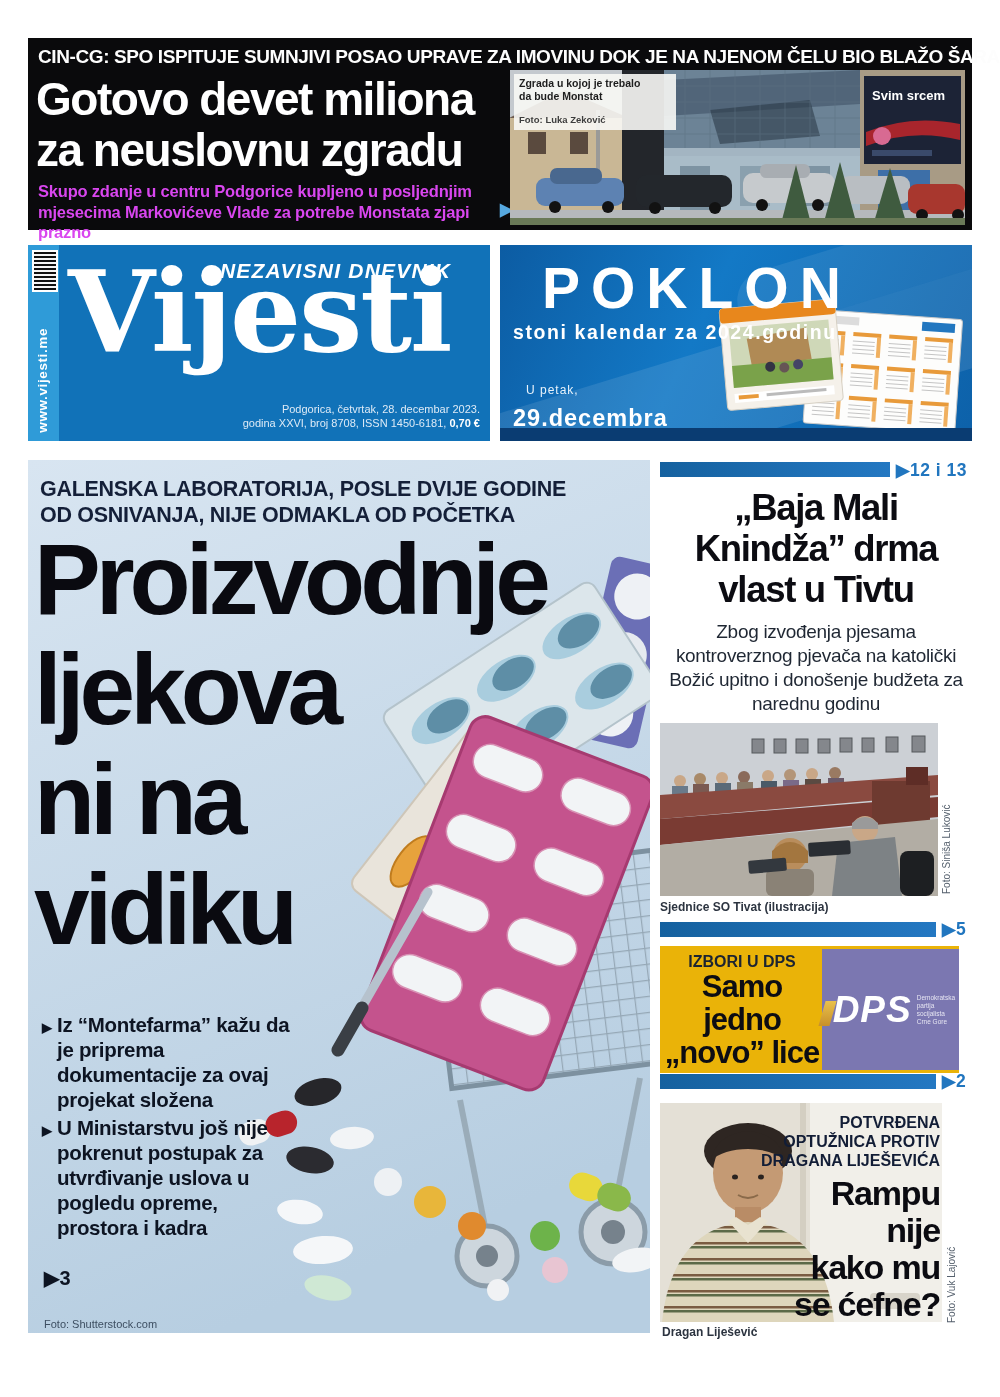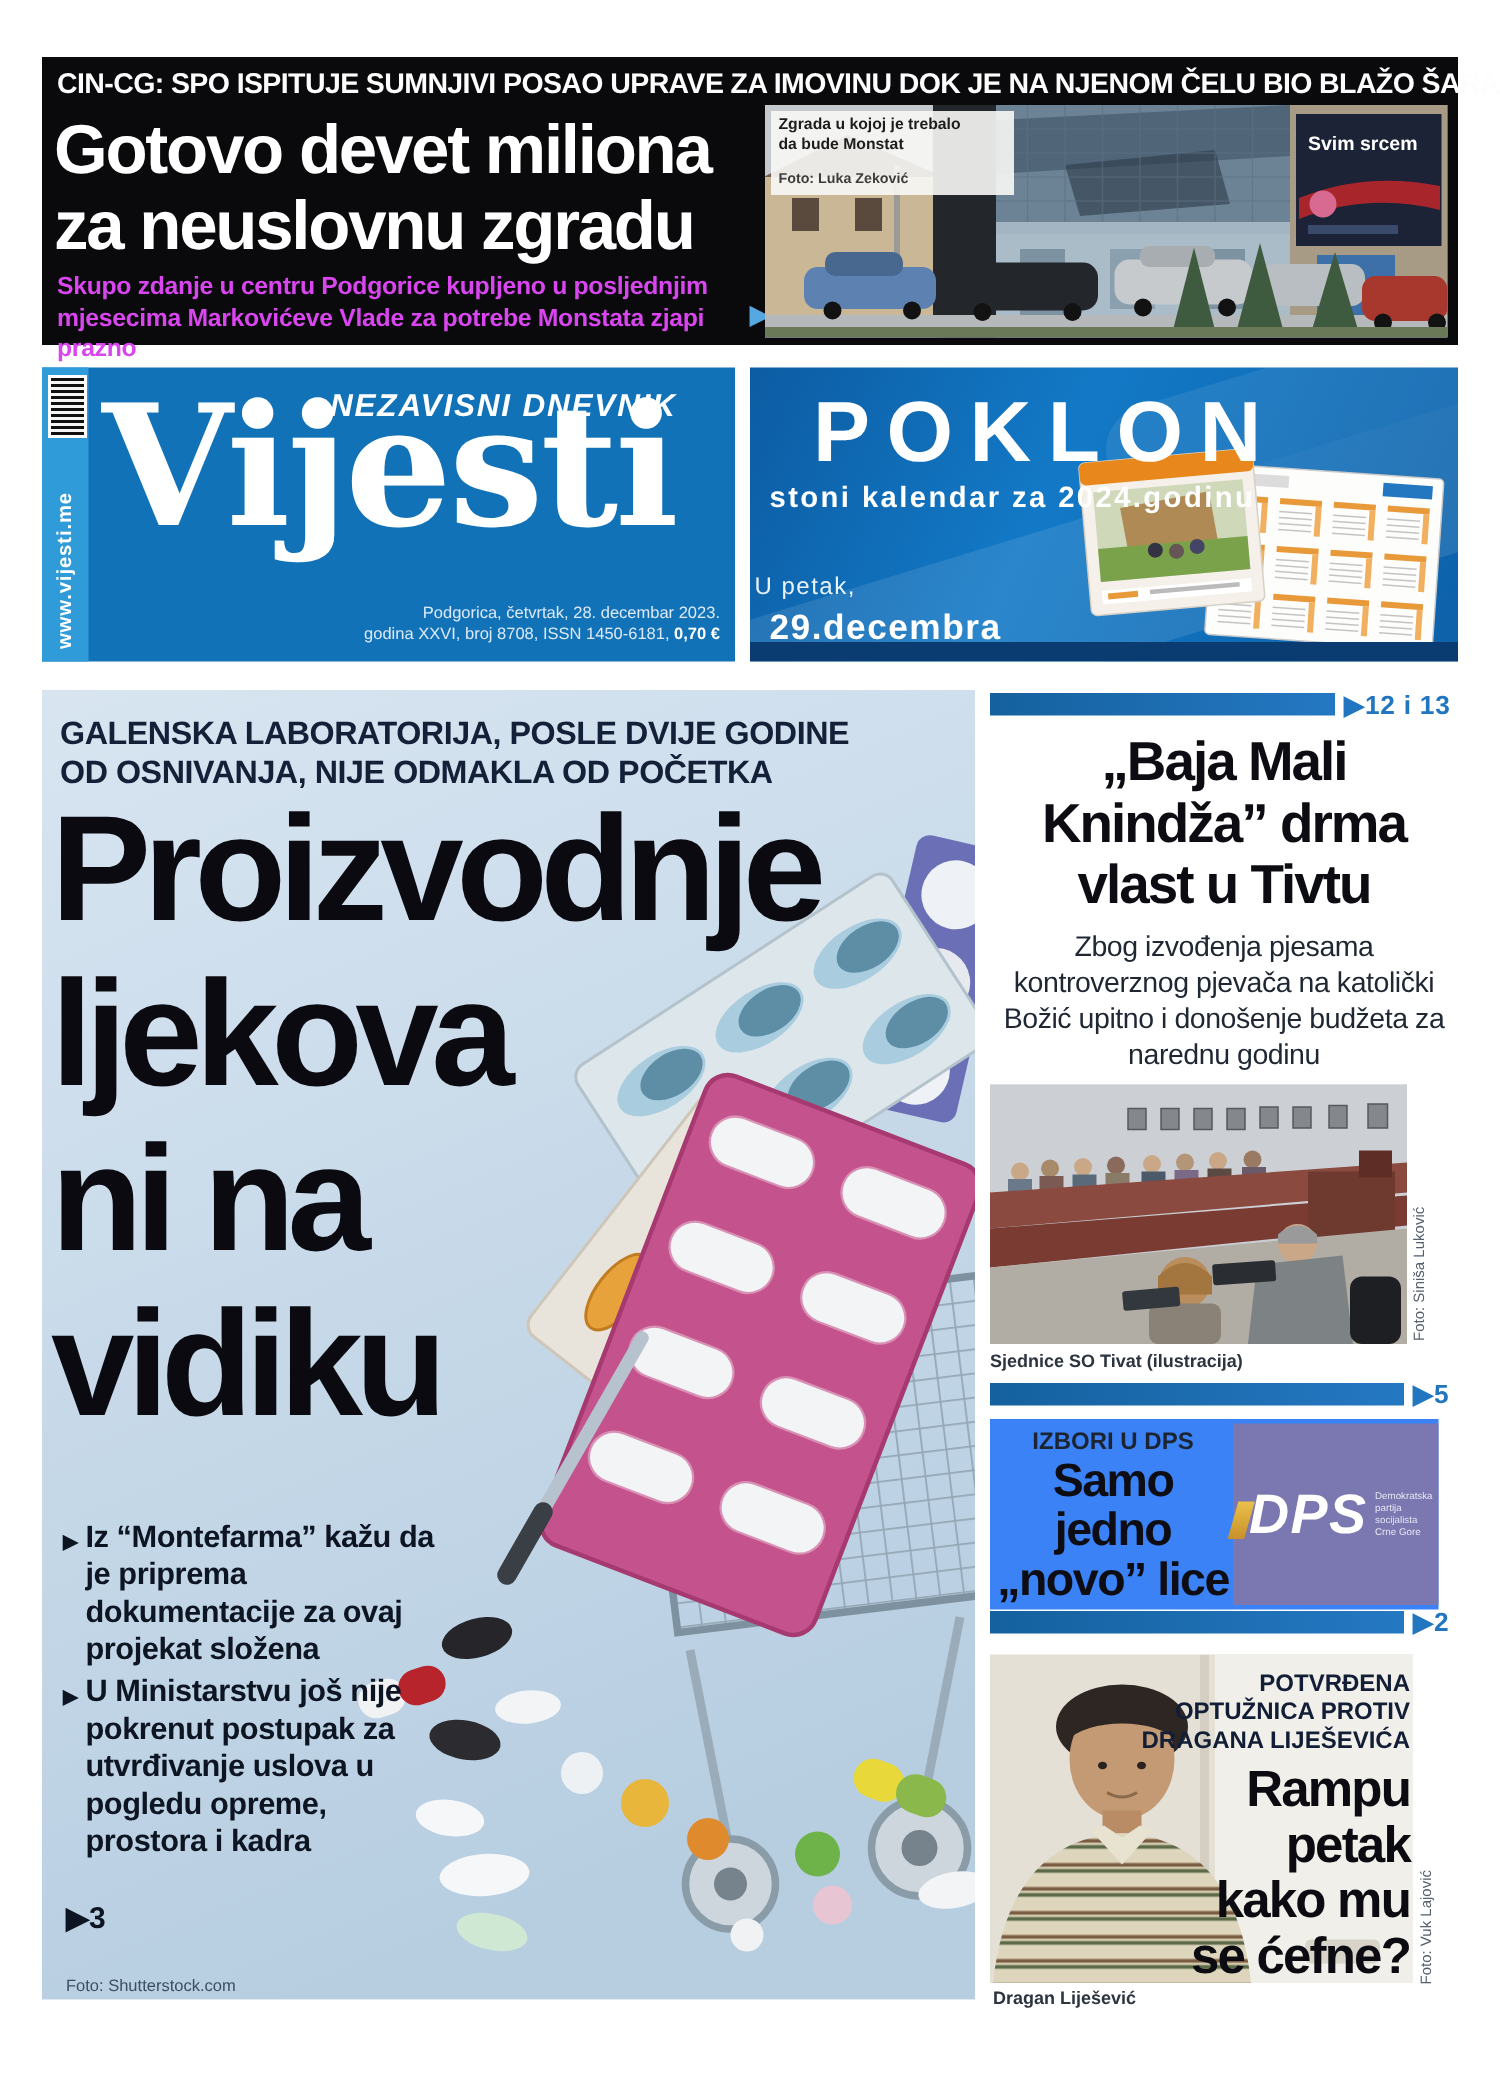--- a/index.html
+++ b/index.html
@@ -40,21 +40,21 @@
 
   
   .promo{position:absolute;left:500px;top:245px;width:472px;height:196px;overflow:hidden;
          background:linear-gradient(115deg,#0c5ca3 0%,#1379c6 42%,#0d61a9 100%);}
   .streak1{position:absolute;width:640px;height:95px;background:rgba(255,255,255,0.10);
            transform:rotate(-17deg);left:-90px;top:100px;border-radius:60px;}
   .streak2{position:absolute;width:300px;height:60px;background:rgba(255,255,255,0.08);
            transform:rotate(-17deg);right:-60px;top:-10px;border-radius:40px;}
   .promo-title{position:absolute;left:42px;top:10px;font-size:57px;font-weight:800;color:#fff;letter-spacing:11px;}
   .promo-sub{position:absolute;left:13px;top:76px;font-size:19.5px;font-weight:700;color:#fff;letter-spacing:1.6px;}
-  .promo-day{position:absolute;left:3px;top:138px;font-size:16px;color:#e9f3fb;letter-spacing:1px;}
+  .promo-day{position:absolute;left:26px;top:138px;font-size:12px;color:#e9f3fb;letter-spacing:1px;}
   .promo-date{position:absolute;left:13px;top:160px;font-size:23.5px;font-weight:800;color:#fff;letter-spacing:1px;}
   .promo-cal{position:absolute;right:4px;top:48px;}
   .promo-bar{position:absolute;left:0;bottom:0;width:100%;height:13px;background:#0a3c72;}
 
   
   .main-art{position:absolute;left:28px;top:460px;width:622px;height:873px;overflow:hidden;background:#c9dbe9;}
   .ma-kicker{position:absolute;left:12px;top:16px;font-size:21.5px;font-weight:800;color:#141f38;
              line-height:26px;letter-spacing:-0.3px;}
   .ma-headline{position:absolute;left:6px;top:64px;font-size:100px;font-weight:800;color:#0a0a10;
                line-height:110px;letter-spacing:-5px;}
@@ -71,21 +71,21 @@
   .rbar{position:absolute;height:15px;background:linear-gradient(90deg,#15619f,#2478c2);}
   .rref{position:absolute;color:#2176bf;font-weight:700;font-size:17.5px;letter-spacing:0.5px;white-space:nowrap;}
   .r-h1{position:absolute;top:27px;left:0;width:100%;text-align:center;font-size:36.5px;font-weight:800;
         line-height:41px;color:#0c0c12;letter-spacing:-1.3px;}
   .r-sub1{position:absolute;top:160px;left:0px;width:312px;text-align:center;font-size:19px;line-height:24px;
           color:#1f2733;font-weight:500;letter-spacing:-0.3px;}
   .r-photo1{position:absolute;left:0;top:263px;width:278px;height:173px;background:#c6c9cd;overflow:hidden;}
   .vcred{writing-mode:vertical-rl;transform:rotate(180deg);font-size:10px;color:#55606d;}
   .r-cred1{position:absolute;left:281px;top:272px;height:162px;}
   .r-cap1{position:absolute;left:0;top:440px;font-size:12px;font-weight:600;color:#2c3440;}
-  .dps-box{position:absolute;left:0;top:486px;width:299px;height:127px;background:#3b82f6;}
+  .dps-box{position:absolute;left:0;top:486px;width:299px;height:127px;background:#eab308;}
   .dps-kicker{position:absolute;left:0;top:7px;width:164px;text-align:center;font-size:16px;font-weight:800;color:#1c2431;}
   .dps-h{position:absolute;left:-6px;top:24px;width:176px;text-align:center;font-size:31px;font-weight:800;
          line-height:33px;color:#0d0d13;letter-spacing:-1px;white-space:nowrap;}
   .dps-logo{position:absolute;left:162px;top:3px;width:137px;height:121px;background:#7b77b1;
             display:flex;align-items:center;justify-content:center;gap:5px;}
   .dps-gold{width:12px;height:25px;background:linear-gradient(#e9c14b,#c8902a);transform:skewX(-16deg);
             margin-right:-5px;margin-top:8px;}
   .dps-text{font-size:37px;font-weight:800;font-style:italic;color:#fff;letter-spacing:1px;}
   .dps-sub{font-size:6.5px;line-height:8px;color:#e6e5f2;}
   .r-art3{position:absolute;left:0;top:641px;width:312px;height:232px;}
@@ -484,21 +484,21 @@
           <rect x="210" y="190" width="50" height="16" rx="4" fill="#d8d4ca"></rect>
         </svg>
       </div>
       <div class="r-kick3">
         <div>POTVRĐENA</div>
         <div>OPTUŽNICA PROTIV</div>
         <div>DRAGANA LIJEŠEVIĆA</div>
       </div>
       <div class="r-h3">
         <div>Rampu</div>
-        <div>petak</div>
+        <div>nije</div>
         <div>kako mu</div>
         <div>se ćefne?</div>
       </div>
       <div class="vcred r-cred3">Foto: Vuk Lajović</div>
       <div class="r-cap3">Dragan Liješević</div>
     </div>
   </section>
 
 </div>
 

